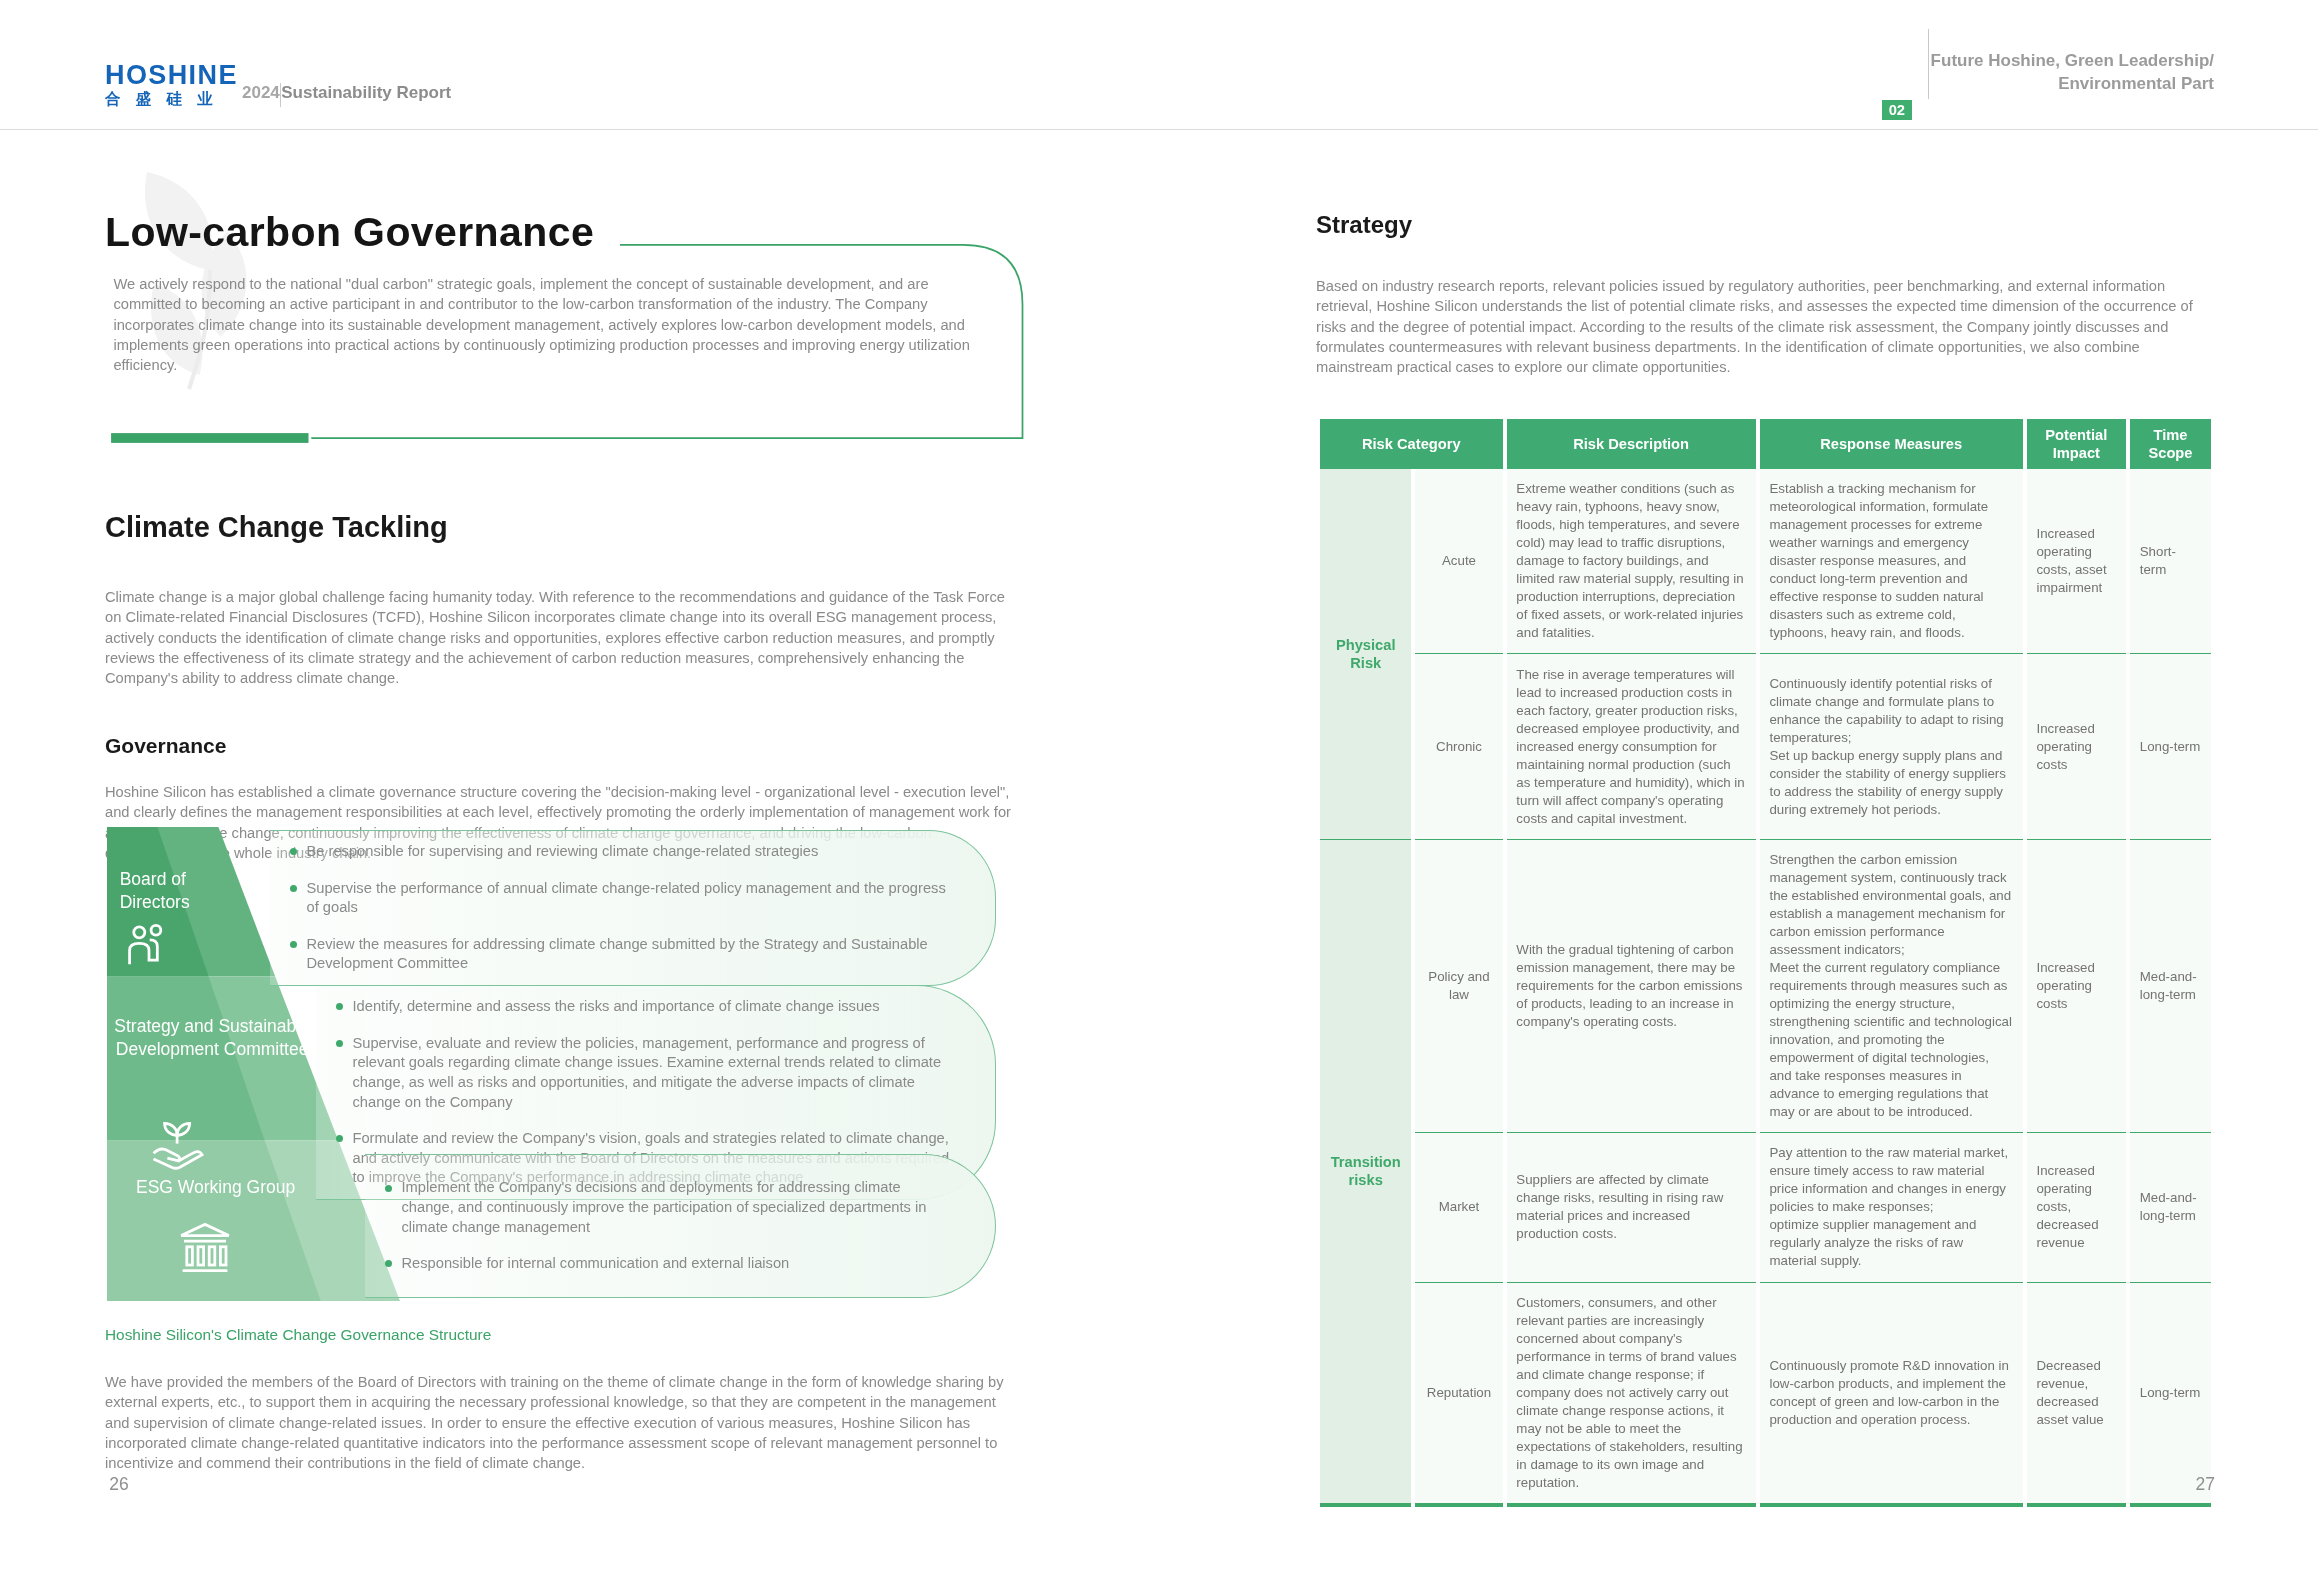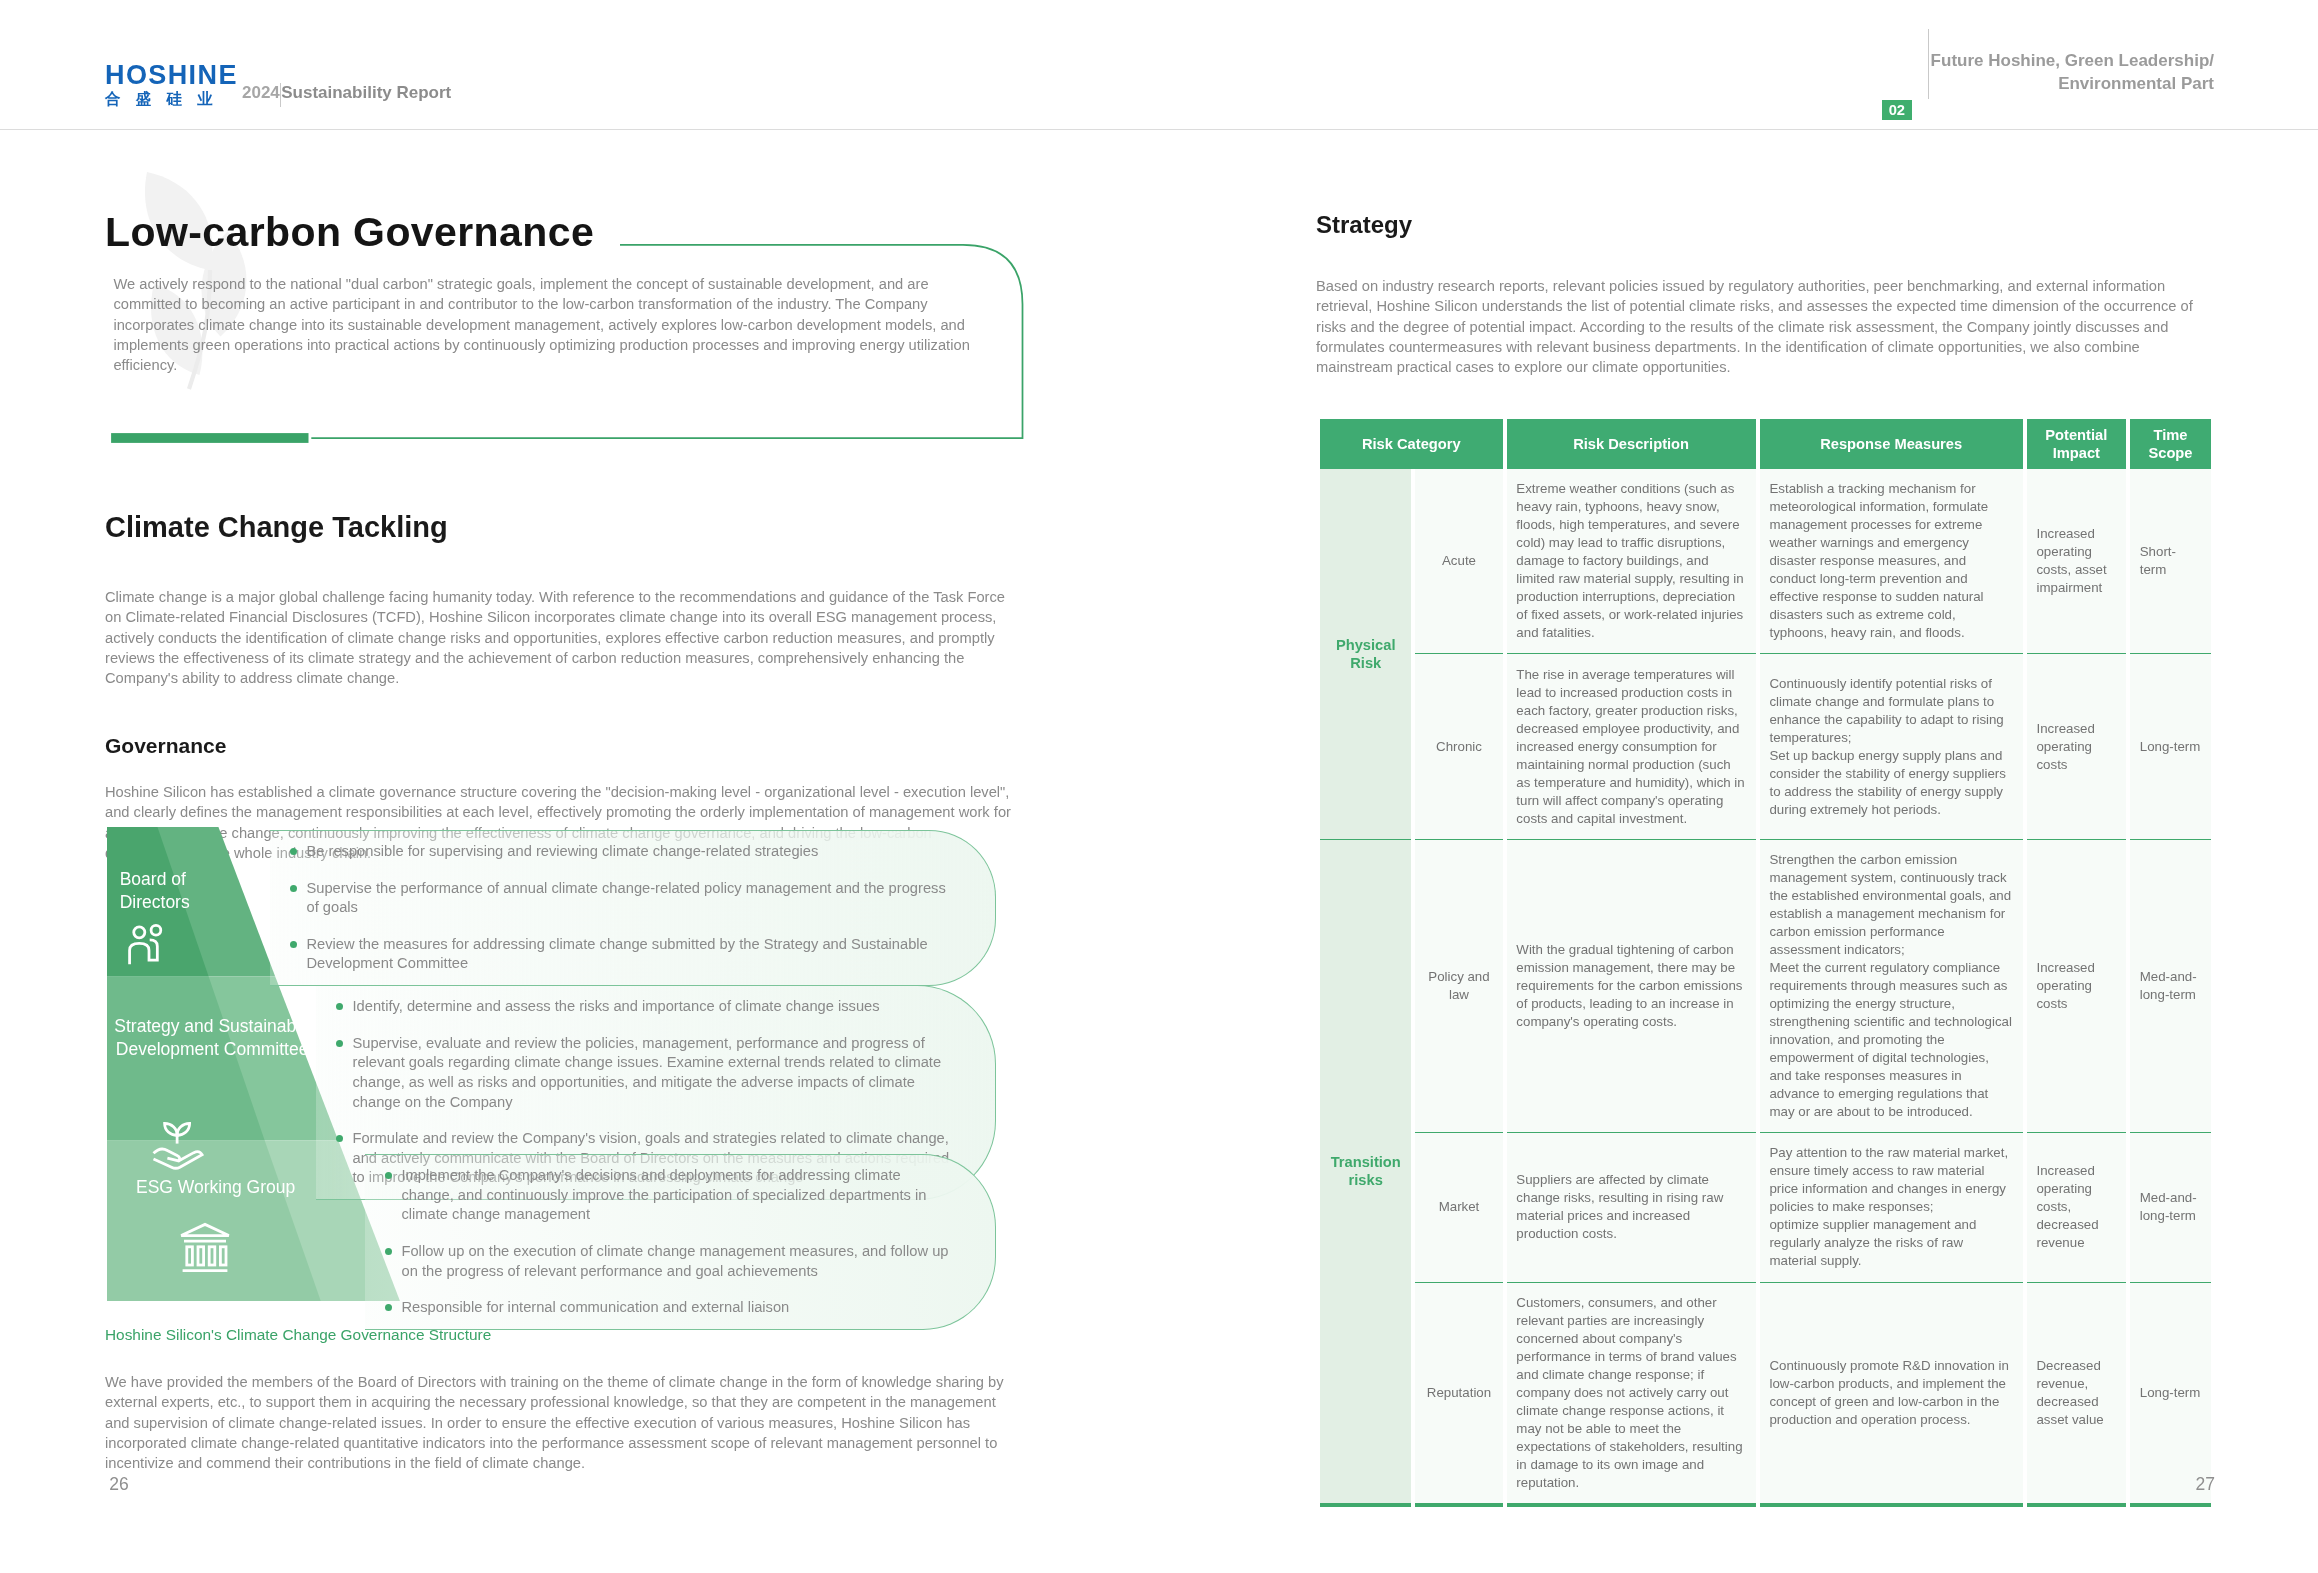--- a/index.html
+++ b/index.html
@@ -185,23 +185,20 @@
         <div class="bullet">
             <span>Supervise, evaluate and review the policies, management, performance and progress of relevant goals regarding climate change issues. Examine external trends related to climate change, as well as risks and opportunities, and mitigate the adverse impacts of climate change on the Company</span>
           </div>
         <div class="bullet">
             <span>Formulate and review the Company's vision, goals and strategies related to climate change, and actively communicate with the Board of Directors on the measures and actions required to improve the Company's performance in addressing climate change</span>
           </div>
       </div>
       <div class="org-box box3">
         <div class="bullet">
             <span>Implement the Company's decisions and deployments for addressing climate change, and continuously improve the participation of specialized departments in climate change management</span>
-          </div>
-        <div class="bullet">
-            <span>Follow up on the execution of climate change management measures, and follow up on the progress of relevant performance and goal achievements</span>
           </div>
         <div class="bullet">
             <span>Responsible for internal communication and external liaison</span>
           </div>
       </div>
     </div>
 
     <div class="lp-caption">Hoshine Silicon's Climate Change Governance Structure</div>
     <div class="lp-close-par body-par">We have provided the members of the Board of Directors with training on the theme of climate change in the form of knowledge sharing by external experts, etc., to support them in acquiring the necessary professional knowledge, so that they are competent in the management and supervision of climate change-related issues. In order to ensure the effective execution of various measures, Hoshine Silicon has incorporated climate change-related quantitative indicators into the performance assessment scope of relevant management personnel to incentivize and commend their contributions in the field of climate change.</div>
     <div class="lp-pagenum pagenum">26</div>

